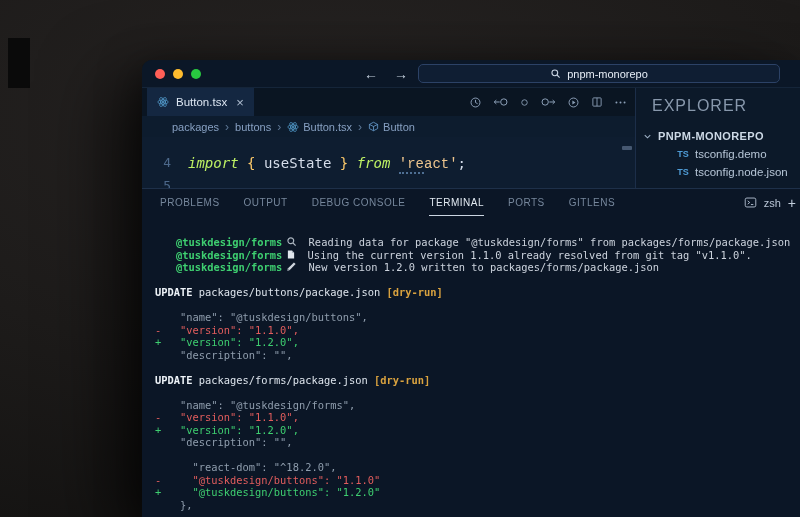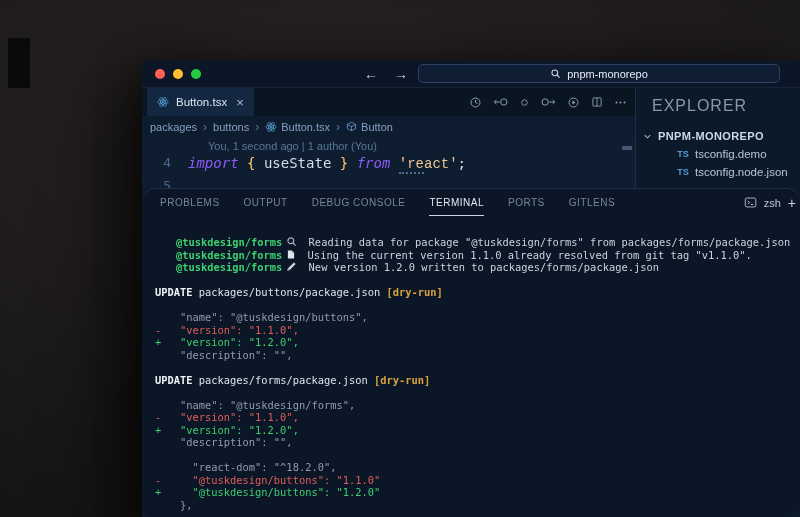--- a/index.html
+++ b/index.html
@@ -32,46 +32,46 @@
   }
 
   
   .mainrow { height:100px; flex:0 0 100px; display:flex; }
   .editor-col { width:493px; flex:0 0 493px; display:flex; flex-direction:column; position:relative; }
   .tabbar { height:28px; flex:0 0 28px; background:#0a1522; display:flex; align-items:stretch; position:relative; }
   .tab { margin-left:5px; padding:0 10px; background:#142741; color:#dce6f2; font-size:11.5px; display:flex; align-items:center; gap:7px; }
   .tab .close { color:#aebdd0; font-size:13px; margin-left:2px; }
   .toolbar { position:absolute; right:8px; top:0; height:28px; display:flex; align-items:center; gap:11px; }
   .tbicon { display:inline-flex; opacity:.95; }
-  .breadcrumbs { height:21px; flex:0 0 21px; background:#0d1c2e; display:flex; align-items:center; padding-left:8px; gap:6px; font-size:11px; color:#87a0c2; }
+  .breadcrumbs { height:21px; flex:0 0 21px; background:#0d1c2e; display:flex; align-items:center; padding-left:30px; gap:6px; font-size:11px; color:#87a0c2; }
   .breadcrumbs .sep { color:#5d7694; font-size:12px; }
   .crumb { display:flex; align-items:center; gap:4px; }
   .editor { flex:1; background:#0e1d30; position:relative; overflow:hidden; font-family:"DejaVu Sans Mono", monospace; }
   .blame { position:absolute; left:66px; top:3px; font-family:"Liberation Sans",sans-serif; font-size:11px; color:#587795; }
   .code-row { position:absolute; left:0; top:17px; display:flex; font-size:14px; line-height:18px; white-space:pre; }
   .gutter { width:46px; text-align:right; padding-right:17px; color:#4c688a; font-size:13px; }
   .code-row2 { position:absolute; left:0; top:41px; display:flex; font-size:14px; }
-  .kw { color:#8b5cf6; font-style:italic; }
+  .kw { color:#bef264; font-style:italic; }
   .br { color:#ffcb6b; }
   .pl { color:#d6deeb; }
   .str { color:#ecc48d;font-family:Liberation Mono, monospace; }
   .hint { border-bottom:2px dotted #4e6f93; }
   .scroll-thumb { position:absolute; right:3px; top:9px; width:10px; height:4px; background:rgba(140,162,192,.45); border-radius:1px; }
 
   
   .explorer { flex:1; background:#0c1929; border-left:1px solid #1c2e49; overflow:hidden; }
   .exp-header { padding:9px 0 0 16px; font-size:16px; letter-spacing:1px; color:#8898ac; }
   .tree { margin-top:12px; font-size:11.5px; color:#b6c5d6; }
   .trow { height:18px; display:flex; align-items:center; gap:5px; white-space:nowrap; }
   .trow.root { padding-left:6px; font-weight:bold; font-size:11px; letter-spacing:.4px; color:#cdd9e6; }
   .t-dim { color:#b6c5d6; } .t-sep { color:#7e8ea1; } .t-active { color:#e2ecf6; text-decoration:underline; }
   .ts-badge { color:#4f9cd6; font-weight:bold; font-size:9px; font-family:"Liberation Sans",sans-serif; width:14px; text-align:center; }
 
   
-  .panel { flex:1; background:#0b1626; border-top:1px solid #1e3049; display:flex; flex-direction:column;border-radius:14px; }
+  .panel { flex:1; background:#0b1626; border-top:1px solid #1e3049; display:flex; flex-direction:column; }
   .panel-header { height:27px; flex:0 0 27px; display:flex; align-items:center; padding:0 4px 0 18px; }
   .ptabs { display:flex; gap:24px; height:100%; align-items:stretch; }
   .ptab { font-size:10px; letter-spacing:.5px; color:#76879c; display:flex; align-items:center; border-bottom:1px solid transparent; padding-top:1px; }
   .ptab.active { color:#e2eaf2; border-bottom-color:#ccd6e2; }
   .panel-right { margin-left:auto; display:flex; align-items:center; gap:7px; color:#b9c6d6; font-size:11px;padding-left:36px; }
   .plus { font-size:14px; color:#c3cfdd; }
   .terminal { flex:1; padding:20px 0 0 13px; font-family:"DejaVu Sans Mono", monospace; font-size:10.4px; line-height:12.5px; white-space:pre; color:#ccd3dd; overflow:hidden; }
   .tline { height:12.5px; }
   .t-pkg { color:#3ecf70; font-weight:bold;margin-left:21px; }
   .t-upd { color:#eef3f8; font-weight:bold; }
@@ -200,21 +200,20 @@
             <span class="icon">
               <svg viewBox="0 0 16 16" width="11" height="11" fill="none" stroke="#6fa8dc" stroke-width="1.1">
                 <path d="M8 1.8 L14 5 L14 11 L8 14.2 L2 11 L2 5 Z"></path>
                 <path d="M2 5 L8 8 L14 5 M8 8 L8 14"></path>
               </svg>
             </span>
             <span>Button</span>
           </span>
         </div>
       <div class="editor">
-        <div class="blame">You, 1 second ago | 1 author (You)</div>
         <div class="code-row">
           <span class="gutter">4</span>
           <span id="code-segments"><span class="kw">import</span><span class="pl"> </span><span class="br">{</span><span class="pl"> useState </span><span class="br">}</span><span class="pl"> </span><span class="kw">from</span><span class="pl"> </span><span class="str hint">'re</span><span class="str">act'</span><span class="pl">;</span></span>
         </div>
         <div class="code-row2">
           <span class="gutter">5</span>
         </div>
         <div class="scroll-thumb"></div>
       </div>
     </div>

